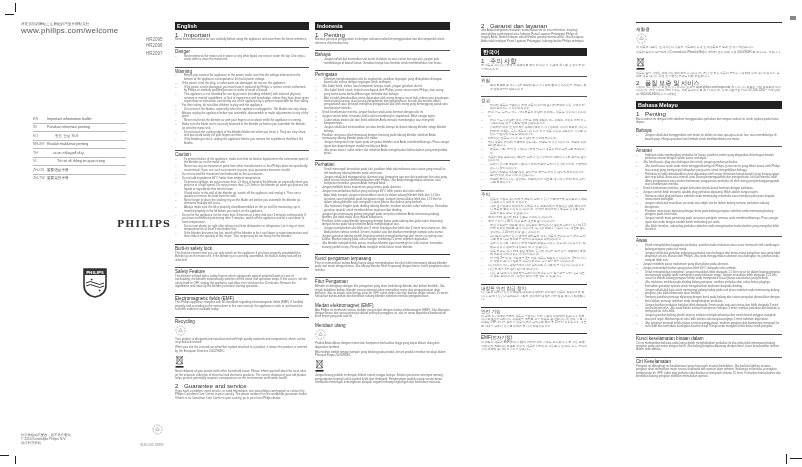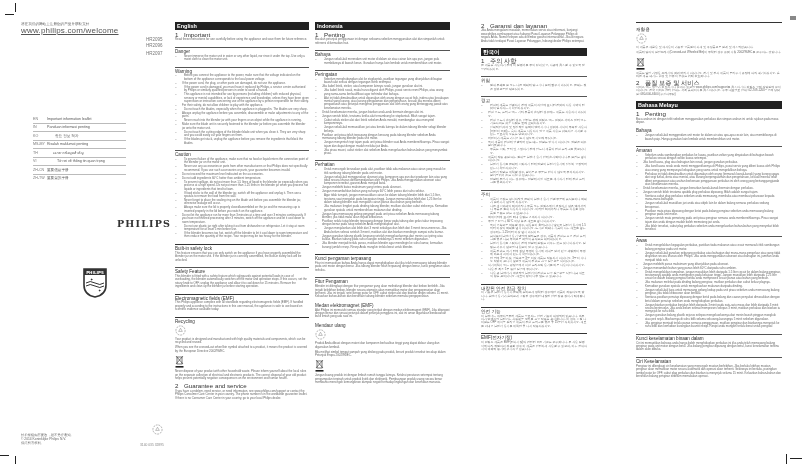--- a/index.html
+++ b/index.html
@@ -2,21 +2,21 @@
 <html><head>
 <meta charset="utf-8">
 <style>
   html,body{margin:0;padding:0;}
   body{width:802px;height:467px;background:#ffffff;position:relative;overflow:hidden;font-family:"Liberation Sans",sans-serif;color:#444;}
   .page-bg{position:absolute;left:0;top:0;width:802px;height:467px;background:#fff;}
   .crop{position:absolute;background:#222;}
   
   .cover{position:absolute;left:0;top:0;width:170px;height:467px;}
   .cover-tag{position:absolute;left:21px;top:22px;font-size:3.5px;color:#555;letter-spacing:0.1px;}
-  .cover-url{position:absolute;left:21px;top:26px;font-size:8px;color:#555;letter-spacing:0.2px;text-decoration:underline;}
+  .cover-url{position:absolute;left:21px;top:26px;font-size:8px;color:#555;letter-spacing:0.2px;}
   .models{position:absolute;left:146px;top:37px;font-size:4.5px;color:#777;line-height:5px;}
   .models div{margin-bottom:0.5px;}
   .models .gap{margin-top:3px;}
   .lang-list{position:absolute;left:33px;top:115px;width:93px;}
   .lang-row{display:flex;align-items:center;height:7.5px;border-bottom:0.5px solid #bbb;font-size:3.6px;color:#555;}
   .lang-row .code{width:14px;color:#777;}
   .lang-row .txt{flex:1;}
   .cover-brand{position:absolute;left:117px;top:218px;font-family:"DejaVu Serif",serif;font-weight:bold;font-size:9.5px;letter-spacing:1.2px;color:#333;}
   .shield{position:absolute;left:83px;top:268px;width:24px;height:30px;}
   .cover-foot{position:absolute;left:21px;top:433px;font-size:3.3px;color:#666;line-height:4px;}

